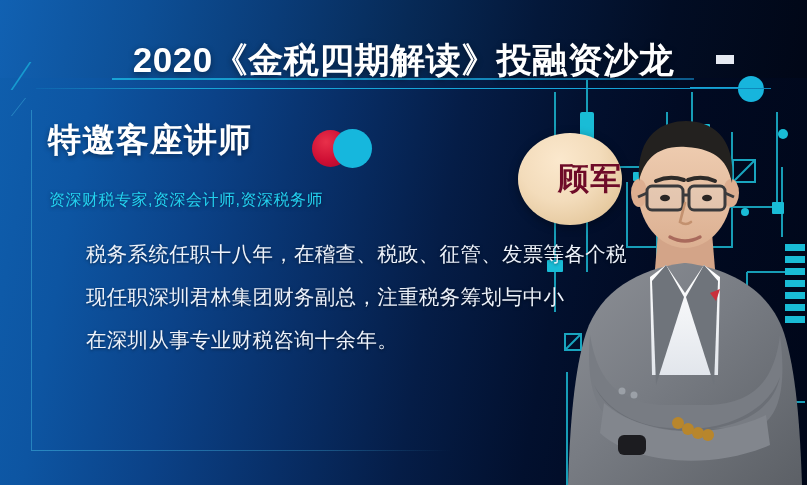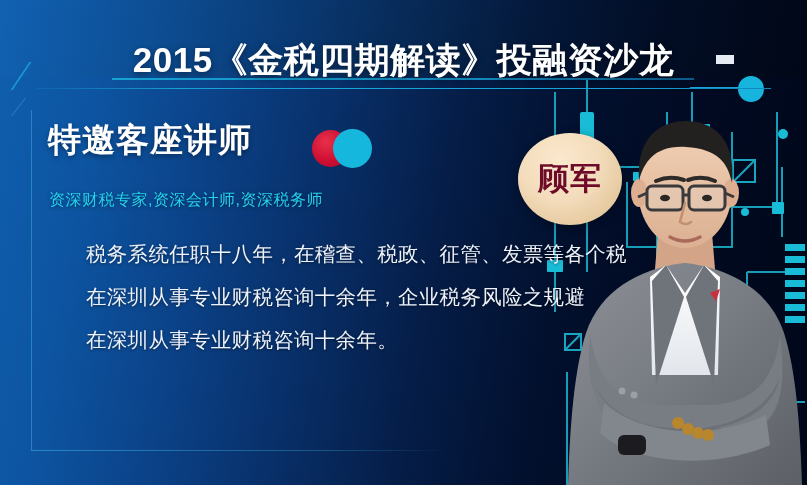--- a/index.html
+++ b/index.html
@@ -190,21 +190,21 @@
 
   
   .badge {
     position: absolute;
     left: 518px; top: 133px;
     width: 104px; height: 92px;
     border-radius: 50%;
     background: radial-gradient(circle at 40% 30%, #fbe8cd 0%, #f3dcbb 45%, #e4c79c 80%, #d8b786 100%);
     display: flex;
     align-items: center;
-    justify-content: center;
+    justify-content: flex-end;
     box-shadow: 0 2px 10px rgba(0,0,0,0.35);
   }
   .badge-text {
     color: #6e0b28;
     font-size: 31px;
     font-weight: bold;
     letter-spacing: 1px;
   }
 </style>
 </head>
@@ -347,37 +347,37 @@
   </svg>
 
   <div class="header-band"></div>
   <div class="hdr-sq"></div>
   <div class="hdr-dot-lead"></div>
   <div class="hdr-dot"></div>
   <div class="hdr-line-1"></div>
   <div class="hdr-line-2"></div>
   <div class="hdr-notch"></div>
 
-  <h1 class="title">2015《金税四期解读》投融资沙龙</h1>
+  <h1 class="title">2020《金税四期解读》投融资沙龙</h1>
 
   <div class="frame-v"></div>
   <div class="frame-h"></div>
   <div class="frame-notch"></div>
 
   <div class="headline">
     <span class="headline-text">特邀客座讲师</span>
   </div>
   <div class="dot-red"></div>
   <div class="dot-cyan"></div>
 
   <div class="subtitle">资深财税专家,资深会计师,资深税务师</div>
 
   <div class="body-text">
     <div class="body-line">税务系统任职十八年，在稽查、税政、征管、发票等各个税</div>
-    <div class="body-line">在深圳从事专业财税咨询十余年，企业税务风险之规避</div>
+    <div class="body-line">现任职深圳君林集团财务副总，注重税务筹划与中小</div>
     <div class="body-line">在深圳从事专业财税咨询十余年。</div>
   </div>
 
   <div class="badge">
     <span class="badge-text">顾军</span>
   </div>
 
 </div>
 
 </body></html>

